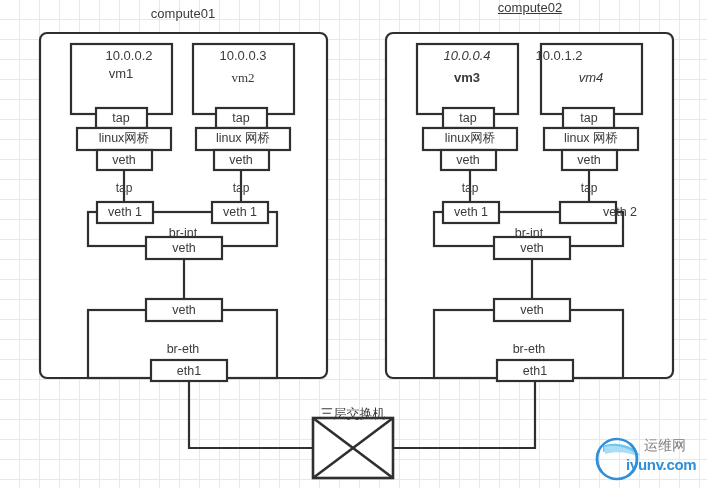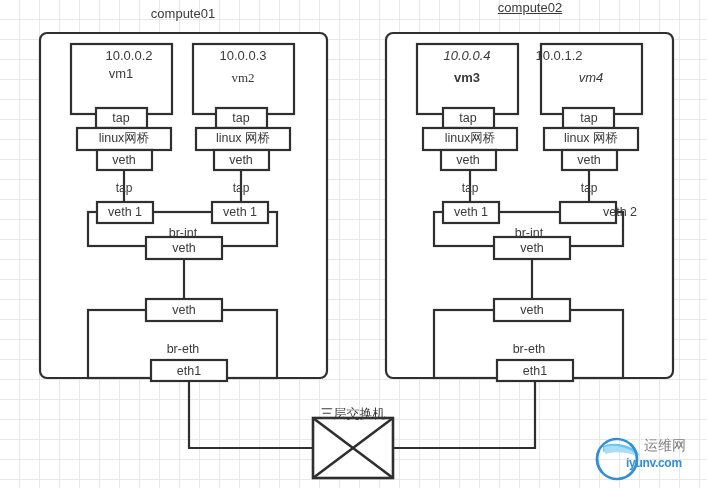--- a/index.html
+++ b/index.html
@@ -64,21 +64,21 @@
     top: 1px;
     font-size: 14px;
     color: #7d7d7d;
     letter-spacing: 0px;
     white-space: nowrap;
   }
   #watermark .wm-text-en {
     position: absolute;
     left: 30px;
     top: 20px;
-    font-size: 12px;
+    font-size: 15px;
     font-weight: bold;
     color: #2f8fd8;
     white-space: nowrap;
     letter-spacing: -0.3px;
   }
 </style>
 </head>
 <body>
 
 <div id="canvas">

